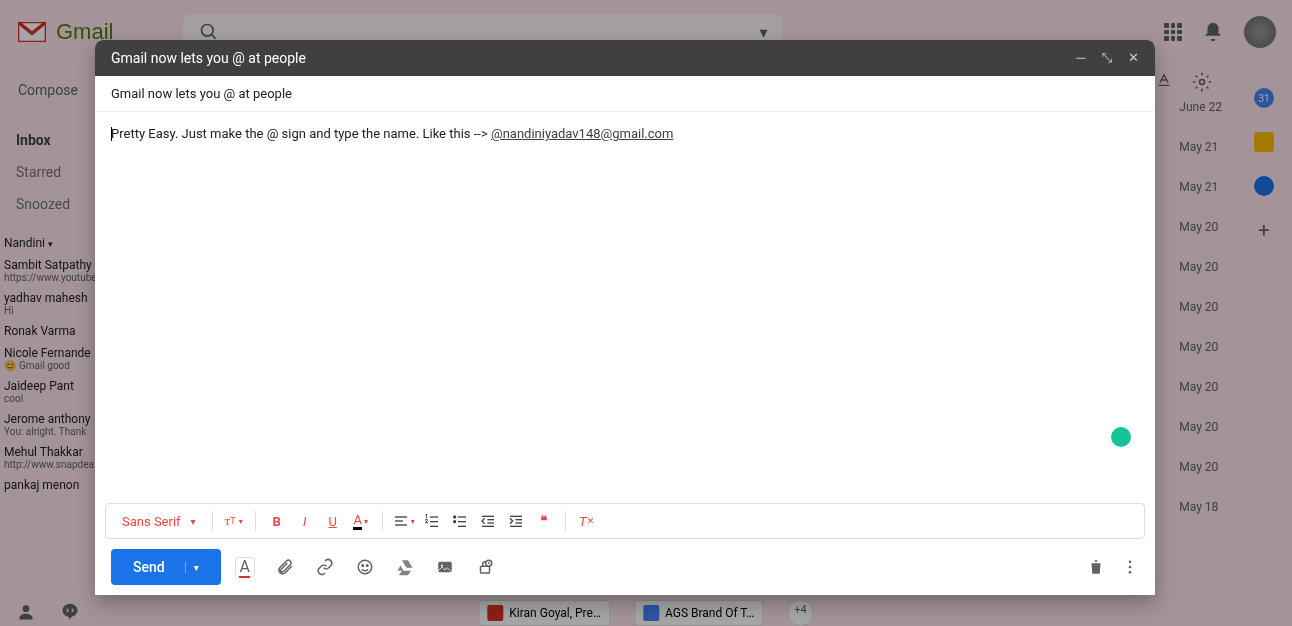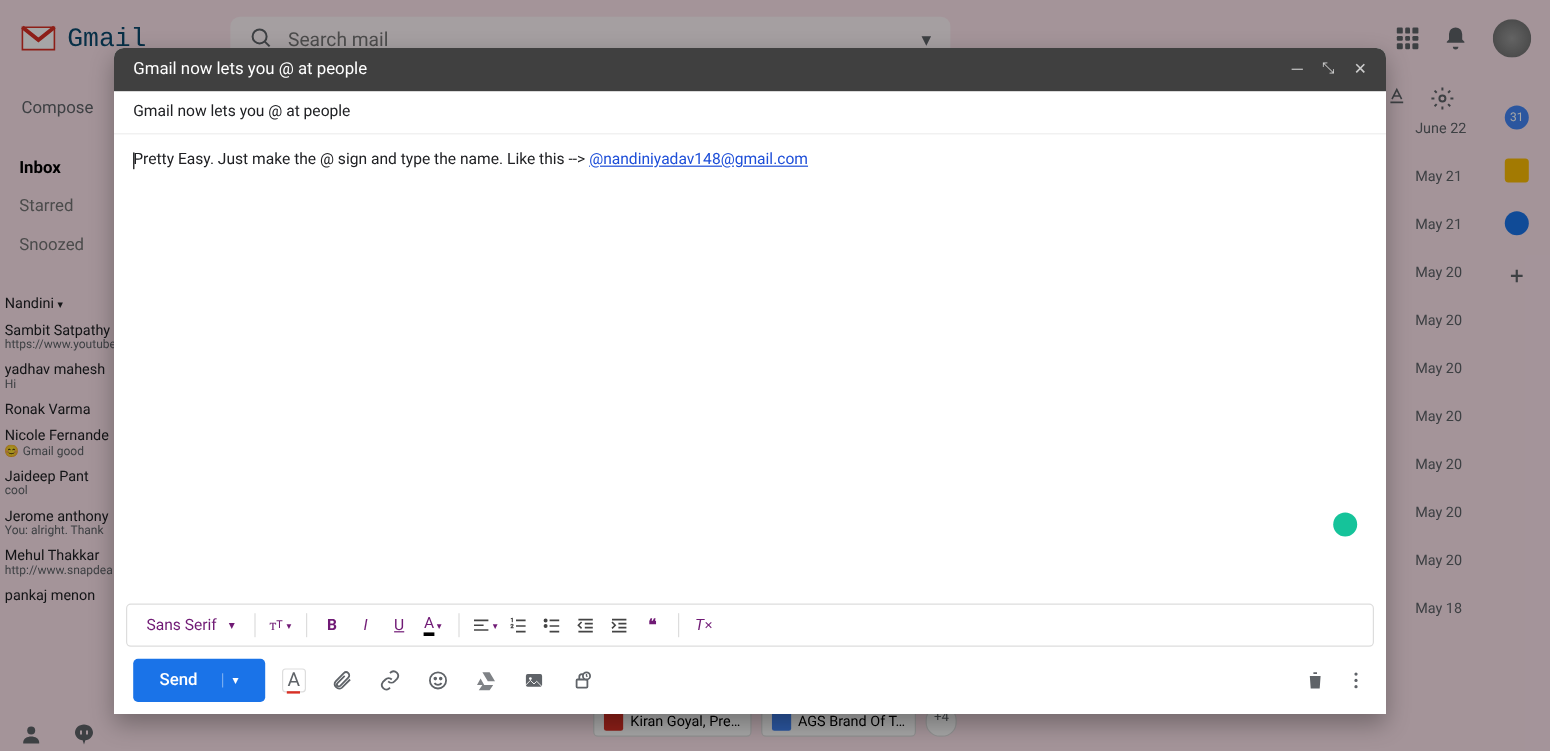--- a/index.html
+++ b/index.html
@@ -1,60 +1,60 @@
 <!DOCTYPE html>
 <html><head>
 <meta charset="utf-8">
 <style>
 *{margin:0;padding:0;box-sizing:border-box;font-family:Roboto,Arial,sans-serif}
 body{width:1292px;height:626px;background:#fce4ec;position:relative;overflow:hidden}
 .dim{position:absolute;inset:0;background:rgba(0,0,0,0.35);z-index:5;pointer-events:none}
 .topbar{position:absolute;top:0;left:0;right:0;height:64px;display:flex;align-items:center;padding:0 16px;z-index:0}
 .logo{display:flex;align-items:center;gap:8px}
 .logo-icon{width:32px;height:24px;position:relative}
-.logo-text{font-size:22px;color:#0c4a6e;font-family:Liberation Mono, monospace}
+.logo-text{font-size:22px;color:#4d7c0f;font-family:Liberation Sans, sans-serif}
 .search-bar{margin-left:70px;display:flex;align-items:center;background:rgba(255,255,255,0.6);border-radius:8px;padding:8px 16px;width:600px;gap:12px}
 .search-icon{width:20px;height:20px;color:#5f6368}
 .search-input{border:none;background:transparent;font-size:16px;color:#5f6368;flex:1;outline:none}
 .search-drop{margin-left:auto;color:#5f6368}
 .top-icons{margin-left:auto;display:flex;align-items:center;gap:20px;color:#5f6368}
 .apps-grid{width:18px;height:18px;display:grid;grid-template-columns:repeat(3,1fr);grid-template-rows:repeat(3,1fr);gap:2px}
 .apps-grid span{background:#5f6368;border-radius:1px}
 .avatar{width:32px;height:32px;border-radius:50%;background:#ccc;background-image:radial-gradient(#999,#666)}
 .sidebar{position:absolute;top:64px;left:0;width:111px;bottom:0;z-index:0;padding-top:8px}
 .compose{margin:0 8px 16px 8px;padding:10px;color:#5f6368;font-size:14px}
 .nav-item{padding:8px 16px;font-size:14px;color:#737373}
-.nav-item.active{font-weight:bold;color:#000000}
-.chat-list{margin-top:22px}
+.nav-item.active{font-weight:bold;color:#404040}
+.chat-list{margin-top:12px}
 .chat-item{padding:4px 4px;font-size:12px;color:#202124;white-space:nowrap;overflow:hidden}
 .chat-sub{font-size:10px;color:#5f6368;white-space:nowrap;overflow:hidden}
 .right-panel{position:absolute;top:64px;right:0;width:56px;bottom:0;z-index:0;display:flex;flex-direction:column;align-items:center;gap:24px;padding-top:24px}
 .cal-icon{width:20px;height:20px;background:#4285f4;border-radius:10px;position:relative;font-size:10px;color:white;display:flex;align-items:center;justify-content:center}
 .keep-icon{width:20px;height:20px;background:#fbbc04;border-radius:3px}
 .tasks-icon{width:20px;height:20px;background:#1a73e8;border-radius:50%}
 .plus-icon{width:20px;height:20px;color:#5f6368;font-size:20px;display:flex;align-items:center;justify-content:center}
 .dates{position:absolute;right:70px;top:100px;z-index:0;font-size:12px;color:#5f6368;display:flex;flex-direction:column}
 .dates span{height:40px}
 .settings-row{position:absolute;top:72px;right:80px;z-index:0;display:flex;gap:20px;color:#5f6368}
-.bottom-chips{position:absolute;bottom:12px;left:50%;transform:translateX(-50%);display:flex;gap:8px;z-index:0}
+.bottom-chips{position:absolute;bottom:0;left:50%;transform:translateX(-50%);display:flex;gap:24px;z-index:0}
 .chip{background:#fff;border:1px solid #ddd;border-radius:4px;padding:4px 8px;font-size:12px;display:flex;align-items:center;gap:6px}
 .chip-icon{width:16px;height:16px;border-radius:2px}
 .chip-count{border:1px solid #ddd;border-radius:12px;padding:2px 6px;font-size:11px;color:#5f6368;background:#fff}
 .bottom-left{position:absolute;bottom:4px;left:16px;display:flex;gap:24px;z-index:0;color:#5f6368}
 .compose-modal{position:absolute;top:40px;left:95px;width:1060px;height:555px;background:#fff;z-index:10;border-radius:8px 8px 0 0;box-shadow:0 8px 20px rgba(0,0,0,0.3);display:flex;flex-direction:column;overflow:hidden}
 .modal-header{background:#404040;color:#fff;padding:10px 16px;display:flex;align-items:center;font-size:14px}
 .modal-header-icons{margin-left:auto;display:flex;gap:16px;color:#ccc;font-size:13px}
 .modal-header-icons span{cursor:pointer}
 .to-row{padding:10px 16px;border-bottom:1px solid #eee;display:flex;align-items:center;font-size:13px;color:#202124}
 .to-row .confidential{margin-left:auto;color:#d93025}
 .subject-row{padding:10px 16px;border-bottom:1px solid #eee;font-size:13px;color:#202124}
 .body-area{flex:1;padding:14px 16px;font-size:13px;color:#202124;position:relative}
-.body-area a{color:#1d4ed8;text-decoration:underline}
+.body-area a{color:#404040;text-decoration:underline}
 .cursor{display:inline-block;width:1px;height:14px;background:#000;vertical-align:text-bottom;margin-right:-1px}
-.format-bar{margin:0 10px 0 10px;border:1px solid #ddd;border-radius:4px;padding:6px 10px;display:flex;align-items:center;gap:6px;font-size:13px;color:#701a75;background:#fff}
+.format-bar{margin:0 10px 0 10px;border:1px solid #ddd;border-radius:4px;padding:6px 10px;display:flex;align-items:center;gap:6px;font-size:13px;color:#ef4444;background:#fff}
 .format-bar .sep{width:1px;height:20px;background:#ddd;margin:0 4px}
 .font-select{display:flex;align-items:center;gap:10px;padding:0 6px}
 .fb{width:22px;height:22px;display:flex;align-items:center;justify-content:center;cursor:pointer}
 .action-row{padding:10px 16px;display:flex;align-items:center;gap:8px}
 .send-btn{background:#1a73e8;color:#fff;border:none;padding:10px 22px;border-radius:4px;font-size:14px;font-weight:500;cursor:pointer;display:flex;align-items:center;gap:20px}
 .send-caret{border-left:1px solid rgba(255,255,255,0.4);padding-left:8px;font-size:10px}
 .tool-icon{width:20px;height:20px;color:#5f6368;display:flex;align-items:center;justify-content:center;cursor:pointer;margin:0 6px}
 .action-right{margin-left:auto;display:flex;align-items:center;gap:16px;color:#5f6368}
 .grammarly{width:20px;height:20px;border-radius:50%;background:#15c39a;position:absolute;right:24px;bottom:56px}
 svg{display:block}
@@ -70,21 +70,20 @@
           <path d="M2 2l10 8 10-8" fill="none" stroke="#d93025" stroke-width="2.5"></path>
         </svg>
     </div>
     <span class="logo-text">Gmail</span>
   </div>
   <div class="search-bar">
     <svg class="search-icon" viewBox="0 0 24 24" fill="none" stroke="currentColor" stroke-width="2">
         <circle cx="10" cy="10" r="7"></circle>
         <line x1="20" y1="20" x2="15" y2="15"></line>
       </svg>
-    <input class="search-input" placeholder="Search mail" style="">
     <span class="search-drop">▾</span>
   </div>
   <div class="top-icons">
     <div class="apps-grid">
         <span></span>
         <span></span>
         <span></span>
         <span></span>
         <span></span>
         <span></span>

